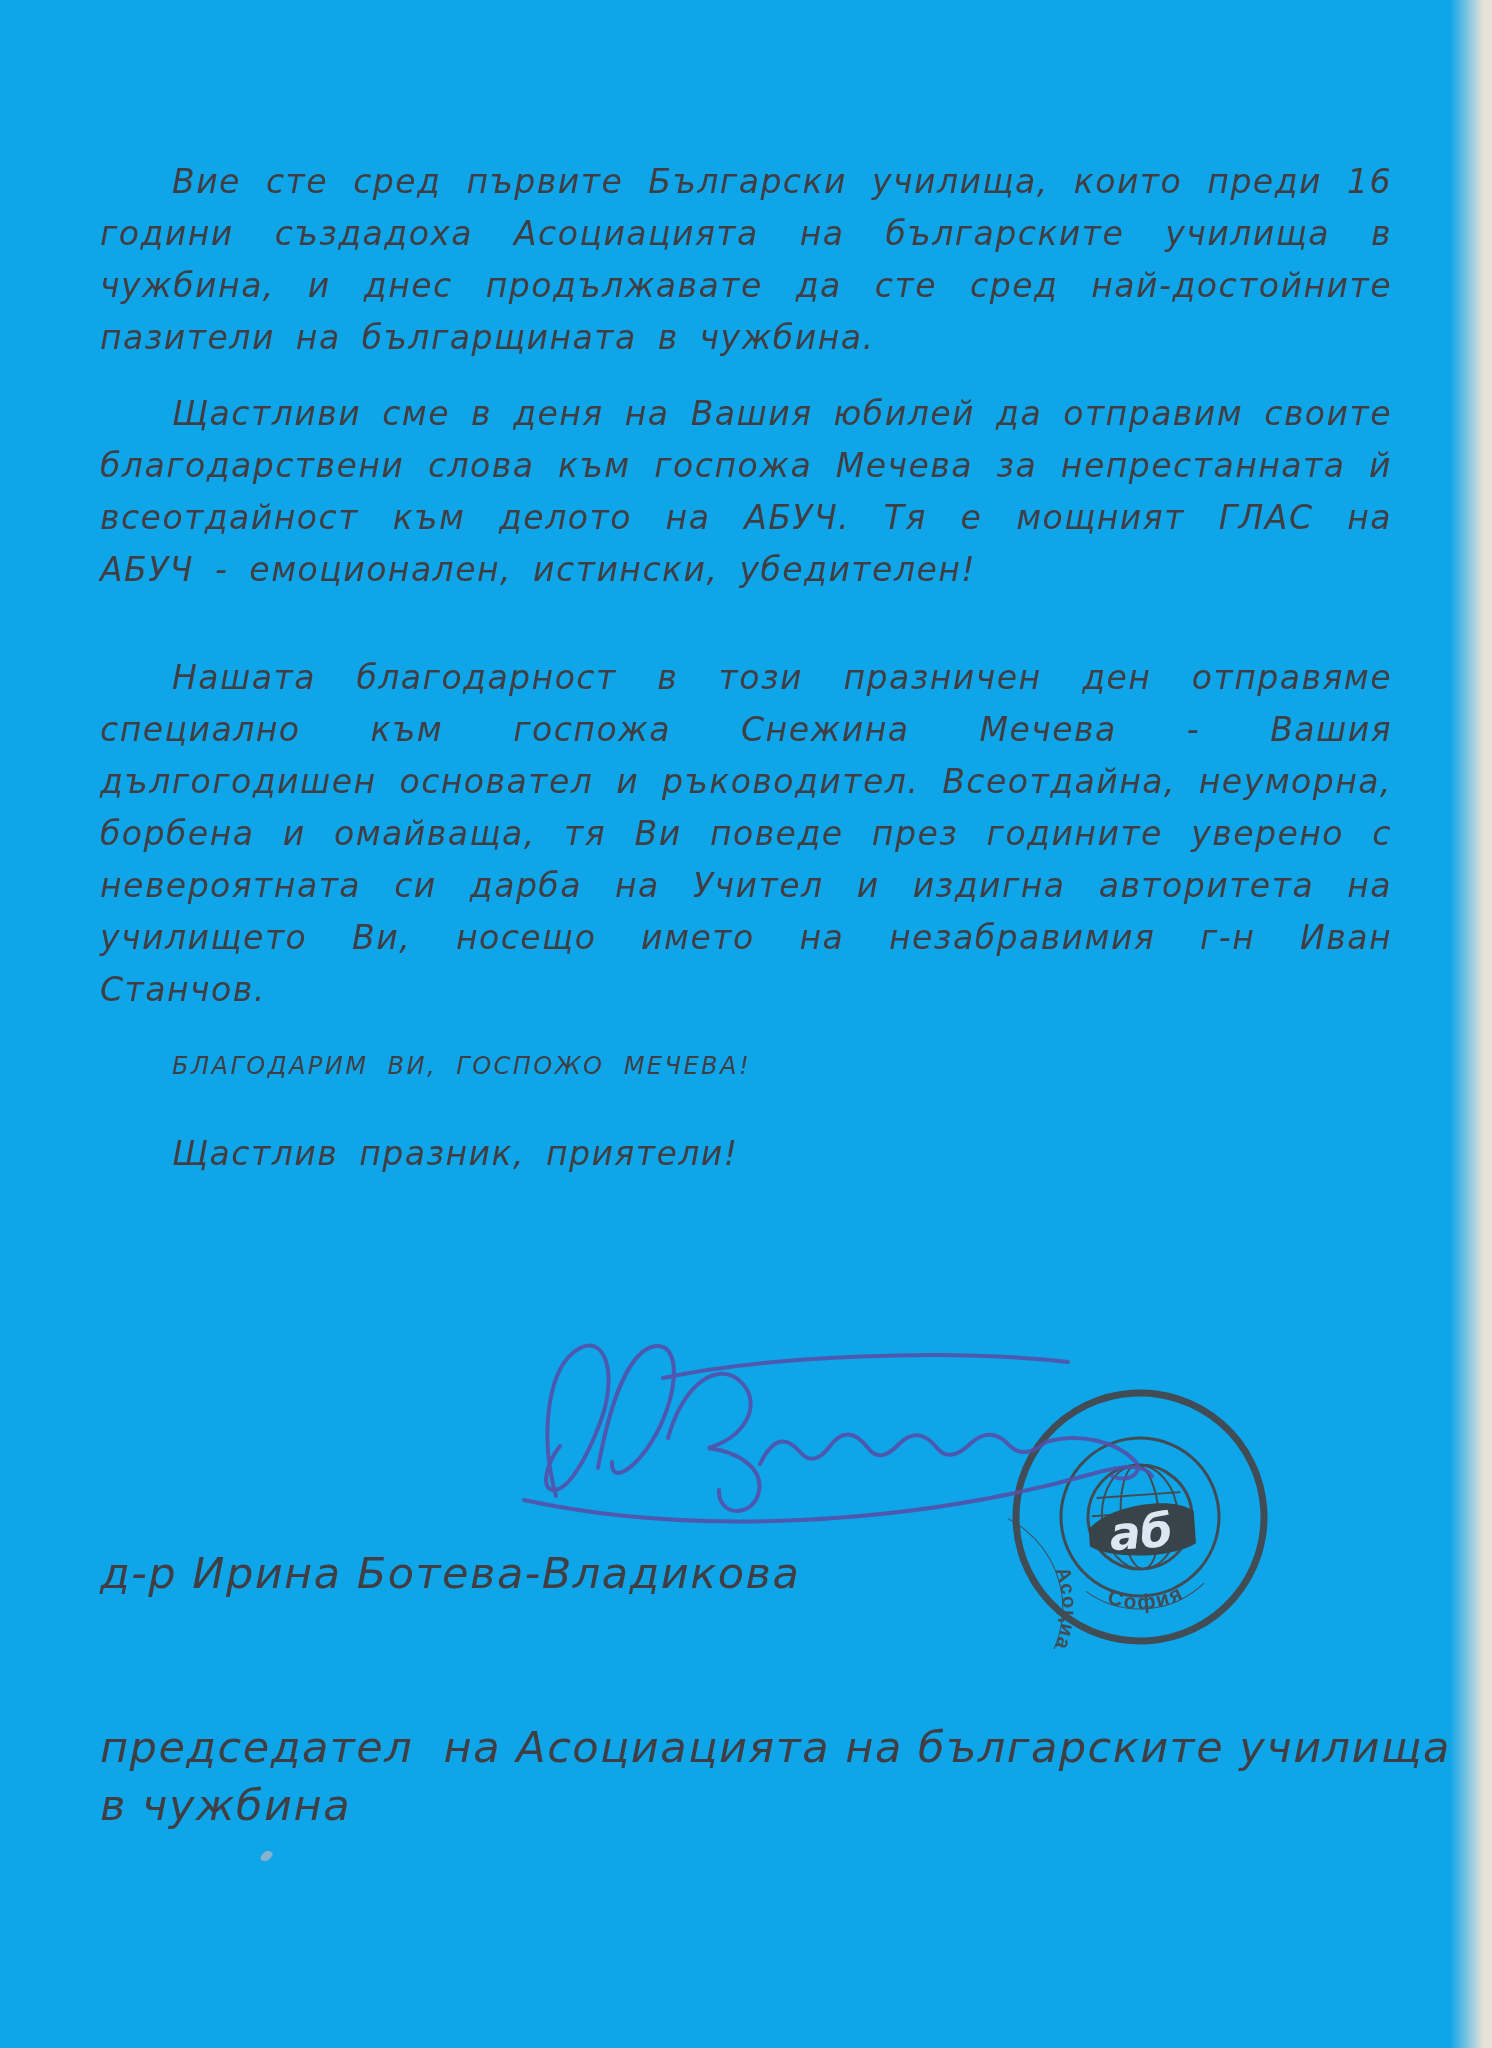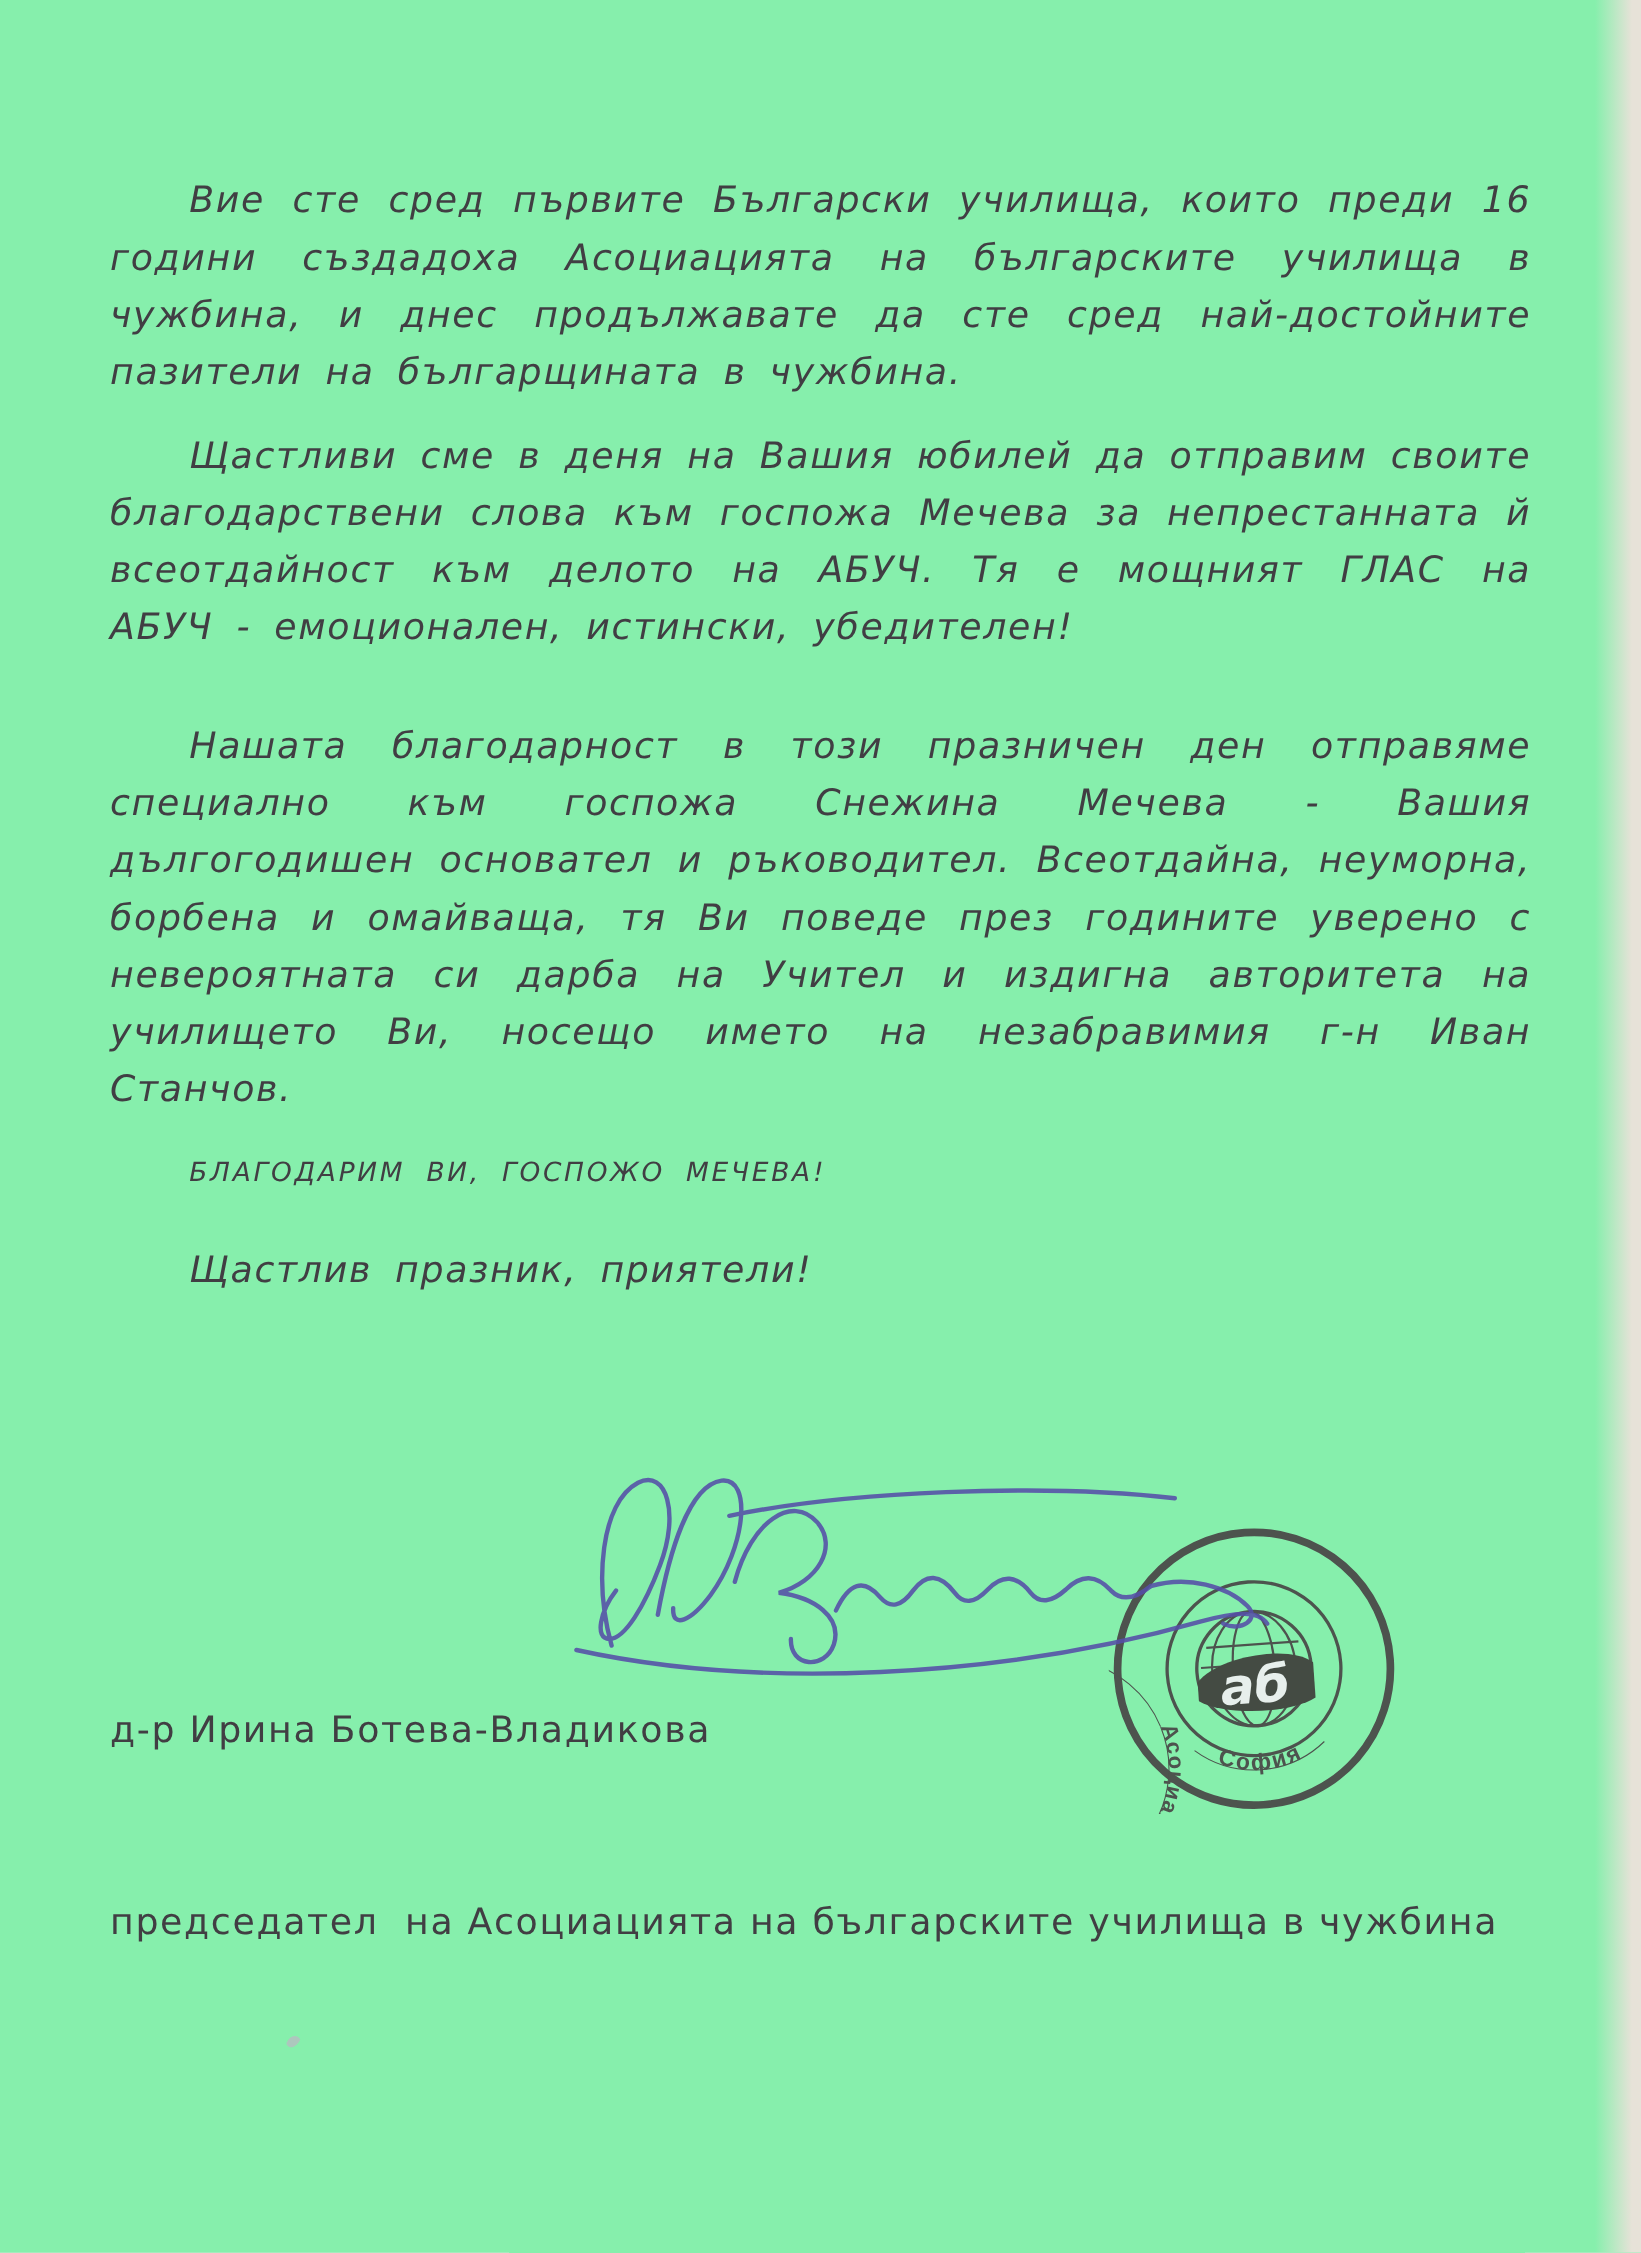--- a/index.html
+++ b/index.html
@@ -5,21 +5,21 @@
   html,body{margin:0;padding:0;}
   body{
     width:1492px;height:2048px;
     background:#e9e6e2;
     font-family:"DejaVu Sans",sans-serif;
     overflow:hidden;
   }
   .page{
     position:relative;
     width:1492px;height:2048px;
-    background:#86efac;
+    background:#0ea5e9;
     overflow:hidden;
   }
   
   .scan-edge{
     position:absolute;top:0;right:0;width:42px;height:100%;
     background:linear-gradient(to right, rgba(232,227,218,0), #e7e2d8 80%);
   }
   .content{
     position:absolute;left:100px;top:156px;width:1292px;
     color:#413e43;
@@ -41,21 +41,21 @@
   .shout{
     text-indent:72px;
     font-size:24px;
     letter-spacing:2.5px;
   }
   .single{
     text-indent:72px;
   }
   .signer{
     position:absolute;left:100px;top:1428px;
-    color:#413e43;font-size:33px;
+    color:#413e43;font-size:43px;font-style:italic;
     letter-spacing:1.5px;line-height:58px;
     white-space:pre-wrap;
   }
   .signature-svg{
     position:absolute;left:428px;top:1318px;width:740px;height:220px;
     z-index:3;
   }
   .stamp-svg{
     position:absolute;left:1008px;top:1385px;width:264px;height:264px;
     z-index:2;

